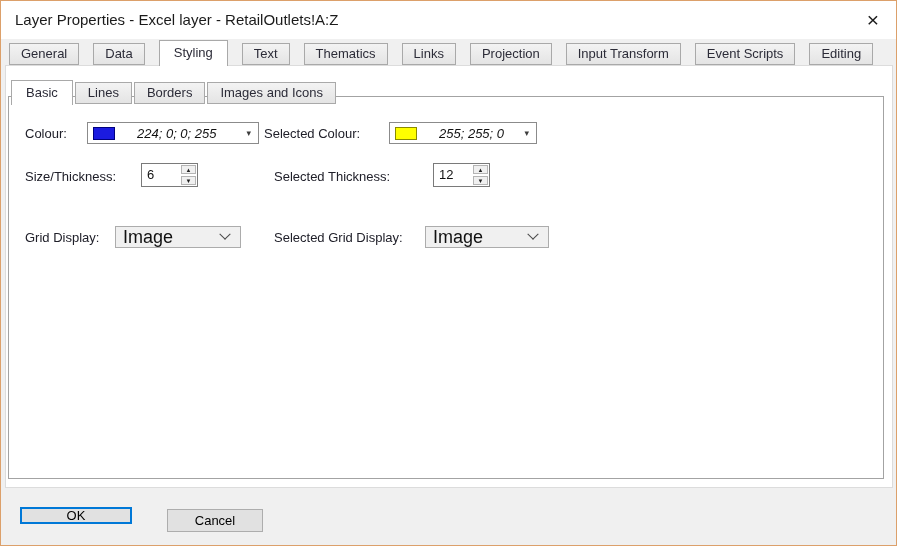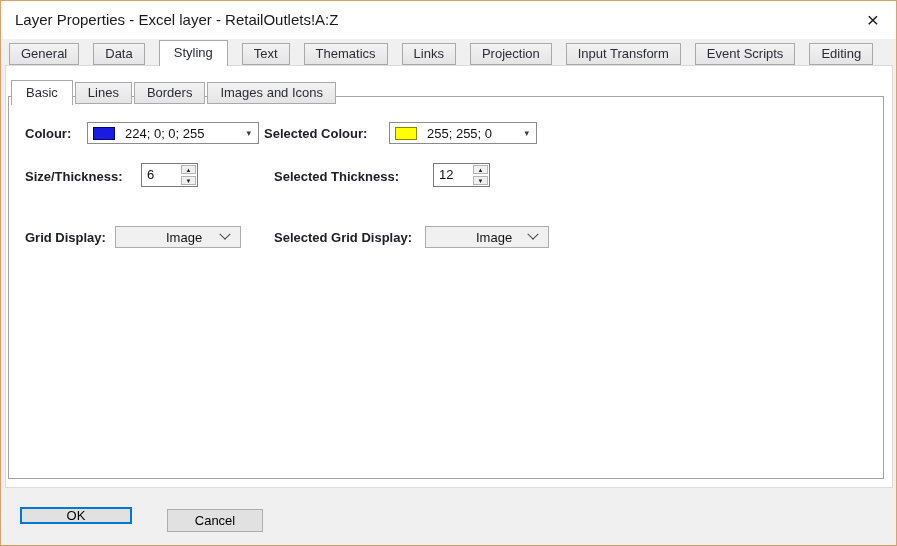--- a/index.html
+++ b/index.html
@@ -52,47 +52,47 @@
   .subtab.active {
     height:25px; line-height:23px; padding:0 14px; background:#ffffff;
     border-bottom:none; margin-bottom:-1px; z-index:5; position:relative;
   }
   .sub-pane {
     position:absolute; left:7px; top:95px; width:876px; height:383px;
     background:#ffffff; border:1px solid #a3a3a3; z-index:2;
   }
   
   .field-label {
-    position:absolute; font-size:13px; color:#20202a; white-space:nowrap; z-index:3;font-weight:bold;
+    position:absolute; font-size:13px; color:#20202a; white-space:nowrap; z-index:3;
   }
   .color-combo {
     position:absolute; height:22px; background:#fff; border:1px solid #8b8b8b;
     display:flex; align-items:center; z-index:3;
   }
   .swatch { width:22px; height:13px; margin-left:5px; flex:0 0 auto; }
   .swatch.blue   { border:1px solid #00007f; }
   .swatch.yellow { border:1px solid #8a8a00; }
-  .combo-value { margin-left:10px; font-size:13px; color:#111; white-space:nowrap; }
+  .combo-value { margin-left:22px; font-size:13px; color:#111; white-space:nowrap;font-style:italic; }
   .combo-arrow { margin-left:auto; margin-right:7px; font-size:9px; color:#3c3c3c; }
   .spinner {
     position:absolute; height:24px; background:#fff; border:1px solid #7a7a7a;
     display:flex; z-index:3;
   }
   .spin-value { flex:1; font-size:13px; color:#111; line-height:22px; padding-left:5px; }
   .spin-btns { width:17px; display:flex; flex-direction:column; }
   .spin-btn {
     flex:1; margin:1px 1px; background:#f0f0f0; border:1px solid #b4b4b4;
     display:flex; align-items:center; justify-content:center;
     font-size:6px; color:#212121; line-height:1;
   }
   .select {
     position:absolute; height:22px; background:#f0f0f0; border:1px solid #acacac;
     display:flex; align-items:center; padding-left:7px; z-index:3;
   }
-  .select-value { font-size:13px; color:#111;margin-left:43px; }
+  .select-value { font-size:18px; color:#111; }
   .chevron {
     margin-left:auto; margin-right:11px; width:8px; height:8px;
     border-right:1.4px solid #4a4a4a; border-bottom:1.4px solid #4a4a4a;
     transform:rotate(45deg) translate(-2px,-2px);
   }
   
   .btn {
     position:absolute; display:flex; align-items:center; justify-content:center;
     font-size:13px; color:#000; background:#e1e1e1; z-index:3;
   }

